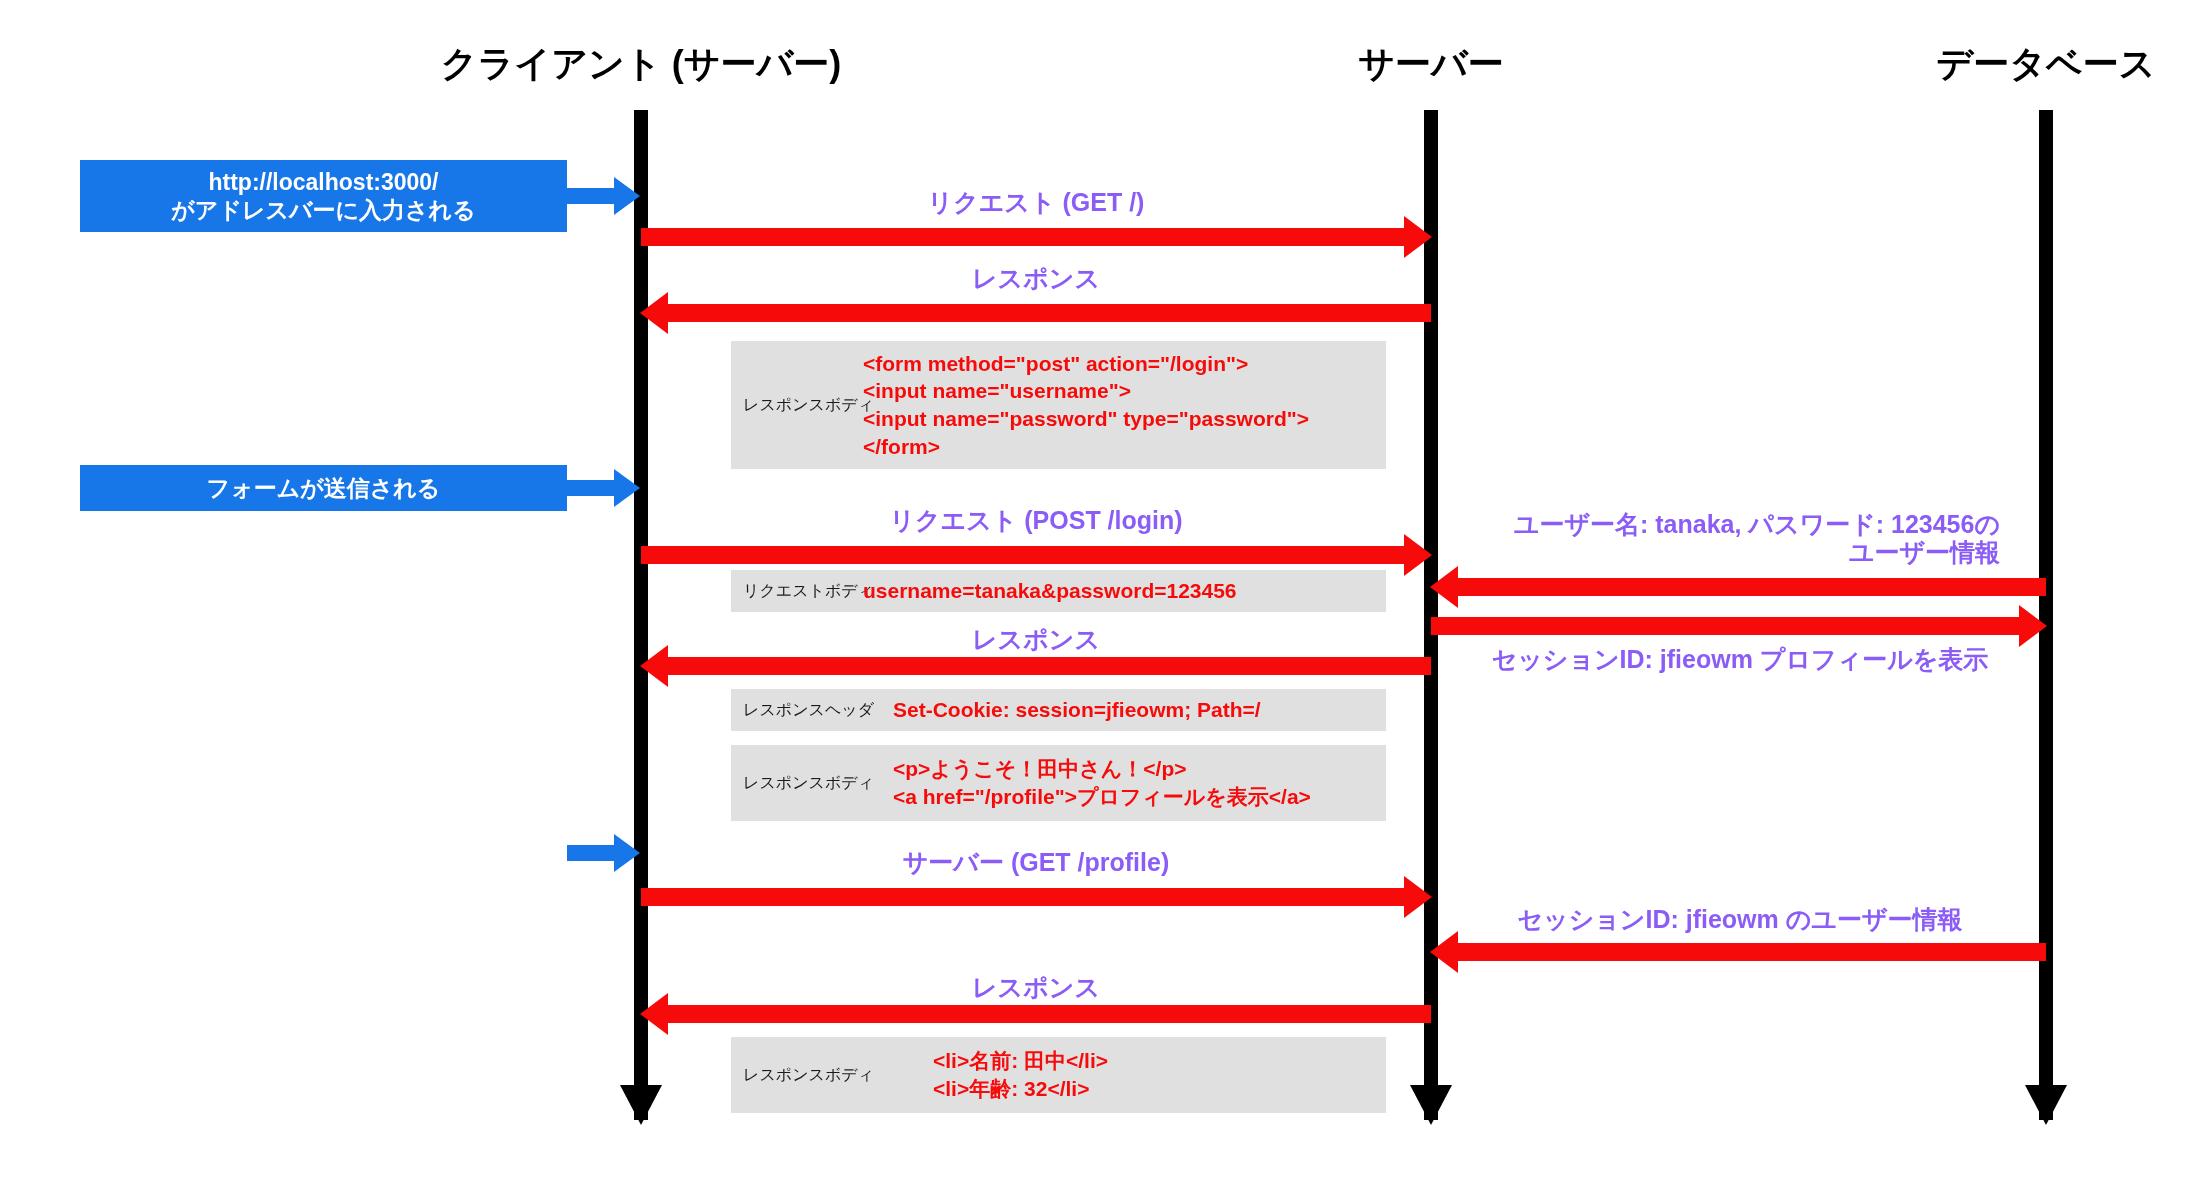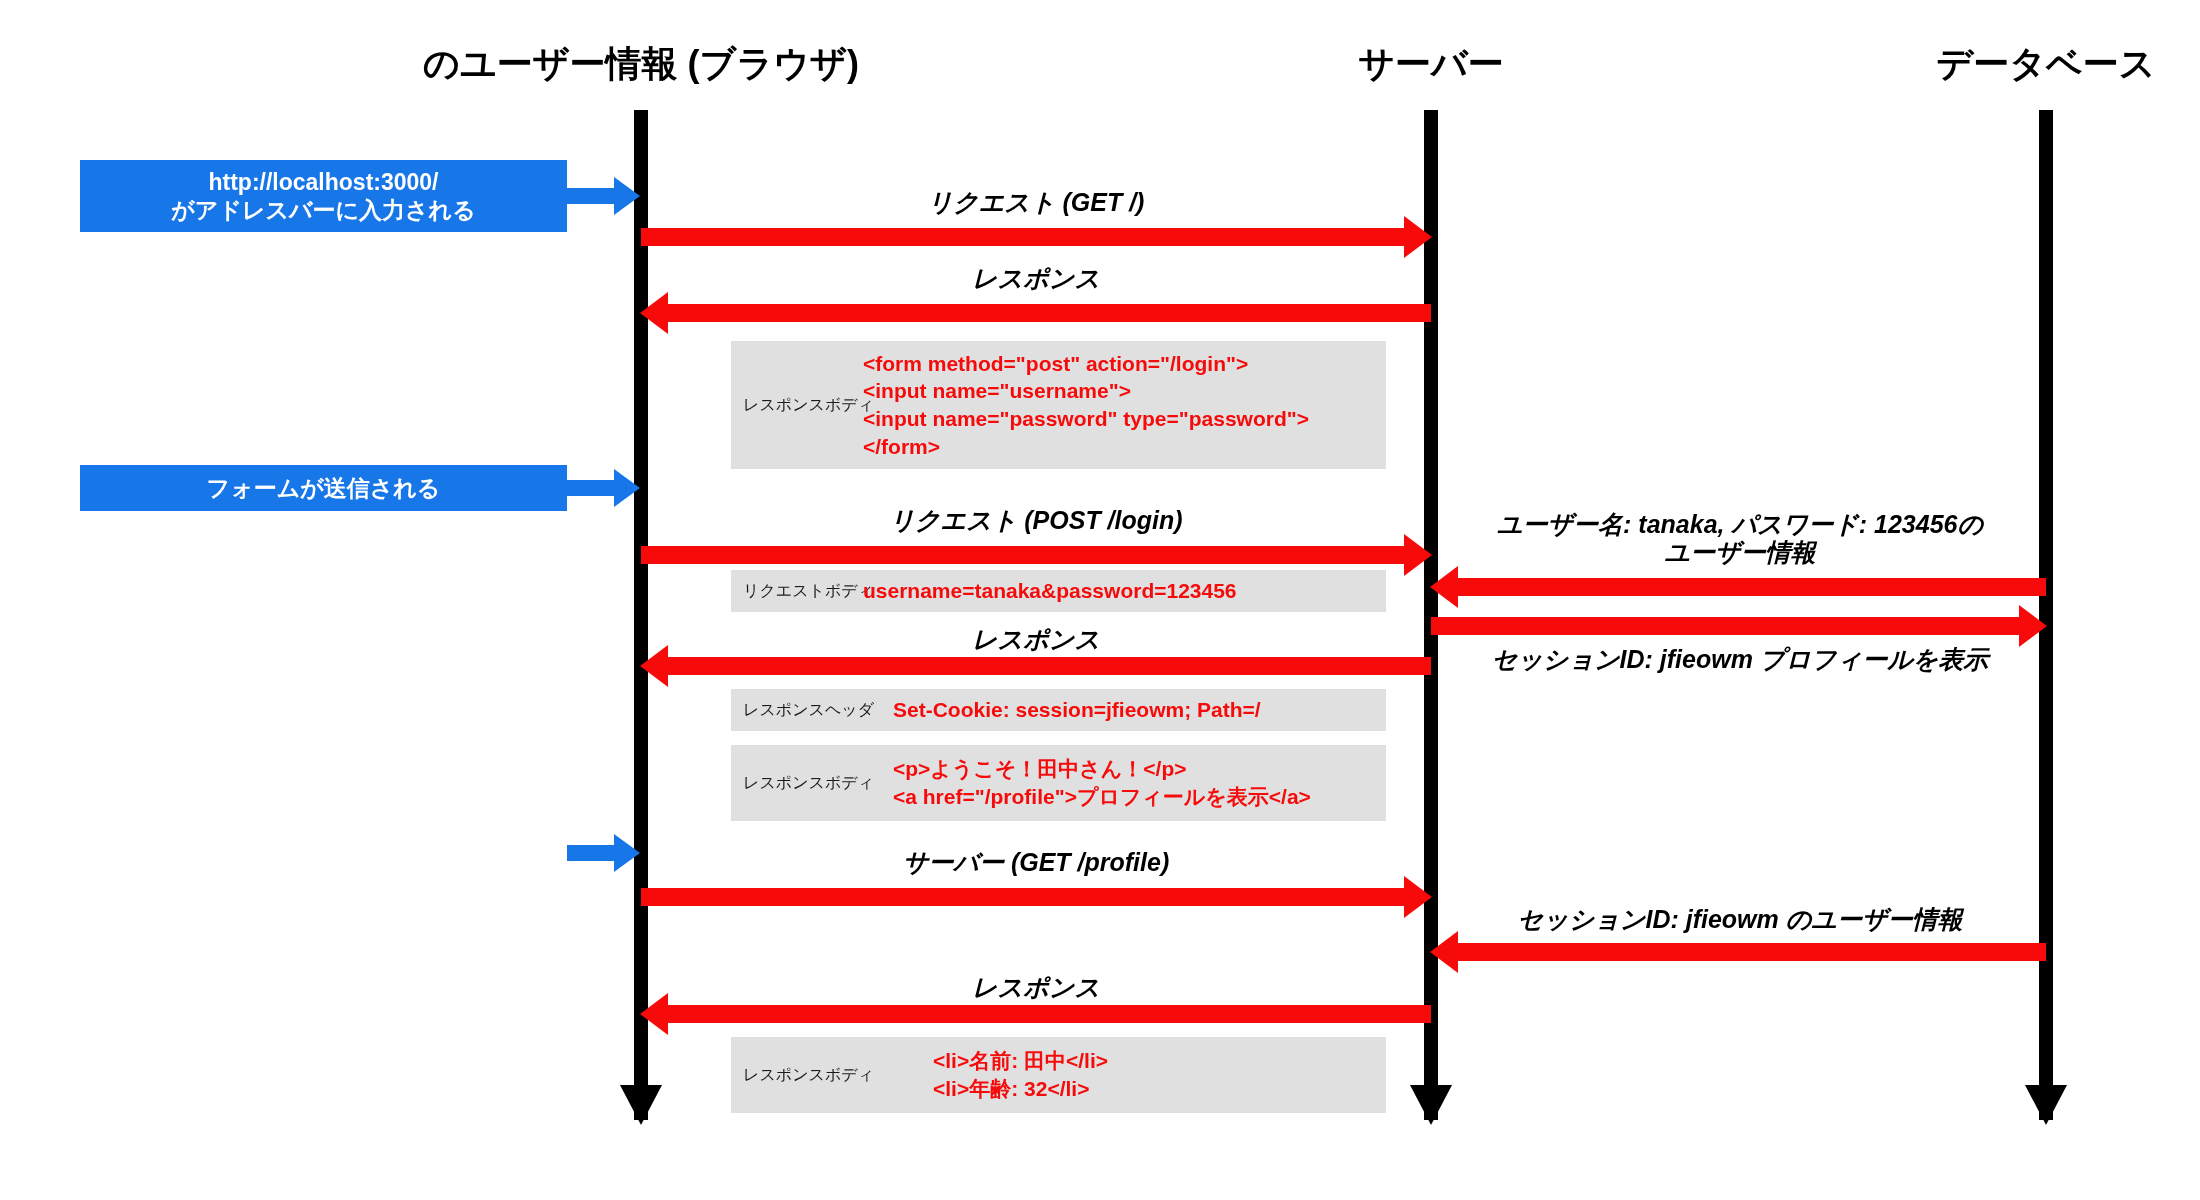--- a/index.html
+++ b/index.html
@@ -20,22 +20,22 @@
     border-top:40px solid #000000;}
 
   
   .msg{position:absolute;height:18px;}
   .msg .shaft{position:absolute;top:0;height:18px;background:#f60a0a;}
   .msg .head{position:absolute;top:-12px;width:0;height:0;
     border-top:21px solid transparent;border-bottom:21px solid transparent;}
   .msg.right .head{right:-1px;border-left:28px solid #f60a0a;}
   .msg.left  .head{left:-1px;border-right:28px solid #f60a0a;}
 
-  .msg-label{position:absolute;color:#000000;font-weight:bold;font-size:25px;
-    white-space:nowrap;transform:translateX(-50%);text-align:center;line-height:1.12;font-style:italic;}
+  .msg-label{position:absolute;color:#8b5cf6;font-weight:bold;font-size:25px;
+    white-space:nowrap;transform:translateX(-50%);text-align:center;line-height:1.12;}
   .msg-label.two-line{white-space:normal;width:520px;}
 
   
   .note{position:absolute;background:#1877e8;color:#ffffff;font-weight:bold;
         font-size:23px;display:flex;align-items:center;justify-content:center;
         text-align:center;line-height:1.22;box-sizing:border-box;padding:0 10px;}
   .note-shaft{position:absolute;background:#1877e8;height:16px;}
   .note-head{position:absolute;width:0;height:0;
     border-top:19px solid transparent;border-bottom:19px solid transparent;
     border-left:26px solid #1877e8;}
@@ -46,21 +46,21 @@
   .payload .ptag{font-size:16px;color:#1a1a1a;font-weight:normal;white-space:nowrap;
                  flex:0 0 auto;}
   .payload .pbody{color:#f60a0a;font-weight:bold;font-size:21px;line-height:1.32;
                   white-space:pre-line;flex:0 0 auto;}
 </style>
 </head>
 <body>
 
 <div id="stage">
 
-  <div class="participant-title" style="left:641px;top:40px;">のユーザー情報 (ブラウザ)</div>
+  <div class="participant-title" style="left:641px;top:40px;">クライアント (サーバー)</div>
   <div class="participant-title" style="left:1431px;top:40px;">サーバー</div>
   <div class="participant-title" style="left:2046px;top:40px;text-align:center;">データベース</div>
 
   <div class="lifeline" style="left:641px;top:110px;height:1010px;"></div>
   <div class="lifeline-head" style="left:641px;top:1085px;"></div>
 
   <div class="lifeline" style="left:1431px;top:110px;height:1010px;"></div>
   <div class="lifeline-head" style="left:1431px;top:1085px;"></div>
 
   <div class="lifeline" style="left:2046px;top:110px;height:1010px;"></div>
@@ -94,21 +94,21 @@
   <div class="note" style="left:80px;top:465px;width:487px;height:46px;">フォームが送信される</div>
   <div class="note-shaft" style="left:567px;top:480px;width:55px;"></div>
   <div class="note-head" style="left:614px;top:469px;"></div>
 
   <div class="msg-label" style="left:1036px;top:506px;">リクエスト (POST /login)</div>
   <div class="msg right" style="left:641px;top:546px;width:790px;">
     <div class="shaft" style="left:0;right:24px;"></div>
     <div class="head"></div>
   </div>
 
-  <div class="msg-label two-line" style="left: 1740px; top: 510px; white-space: pre-line;">ユーザー名: tanaka, パスワード: 123456の
+  <div class="msg-label two-line" style="left: 1740px; top: 510px; white-space: pre-line; text-align: right;">ユーザー名: tanaka, パスワード: 123456の
 ユーザー情報</div>
   <div class="msg left" style="left:1431px;top:578px;width:615px;">
     <div class="shaft" style="left:24px;right:0;"></div>
     <div class="head"></div>
   </div>
 
   <div class="payload" style="left:731px;top:570px;width:655px;height:42px;padding-left:12px;">
     <span class="ptag" style="width:120px;">リクエストボディ</span>
     <span class="pbody">username=tanaka&amp;password=123456</span>
   </div>

